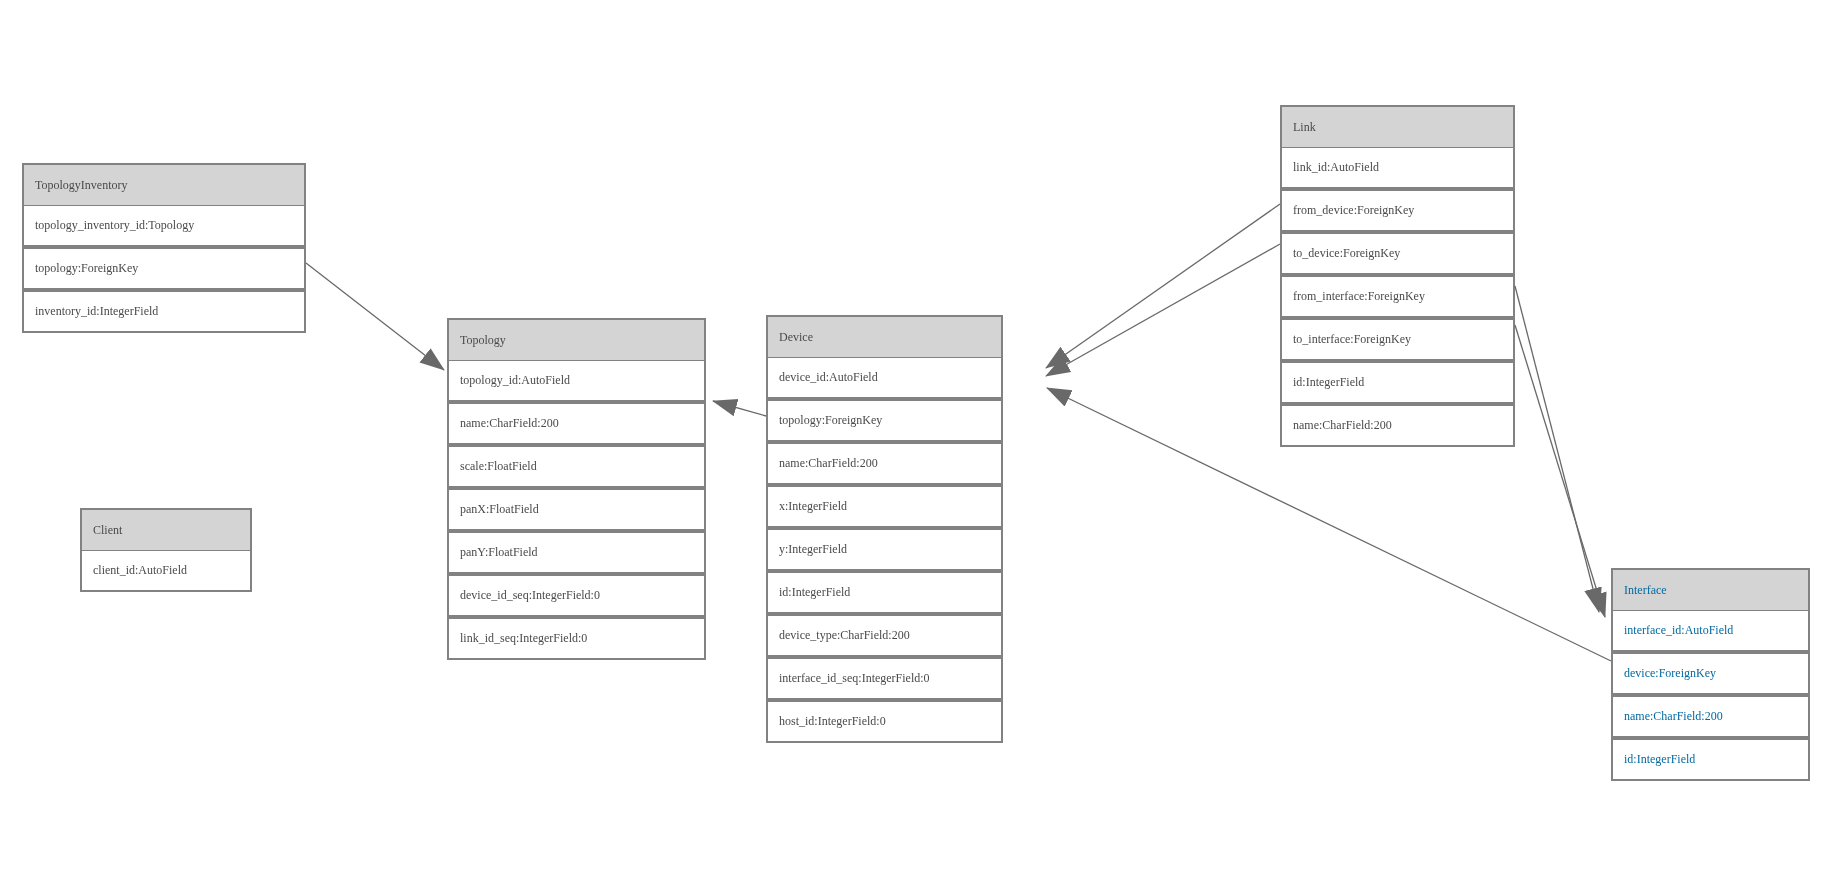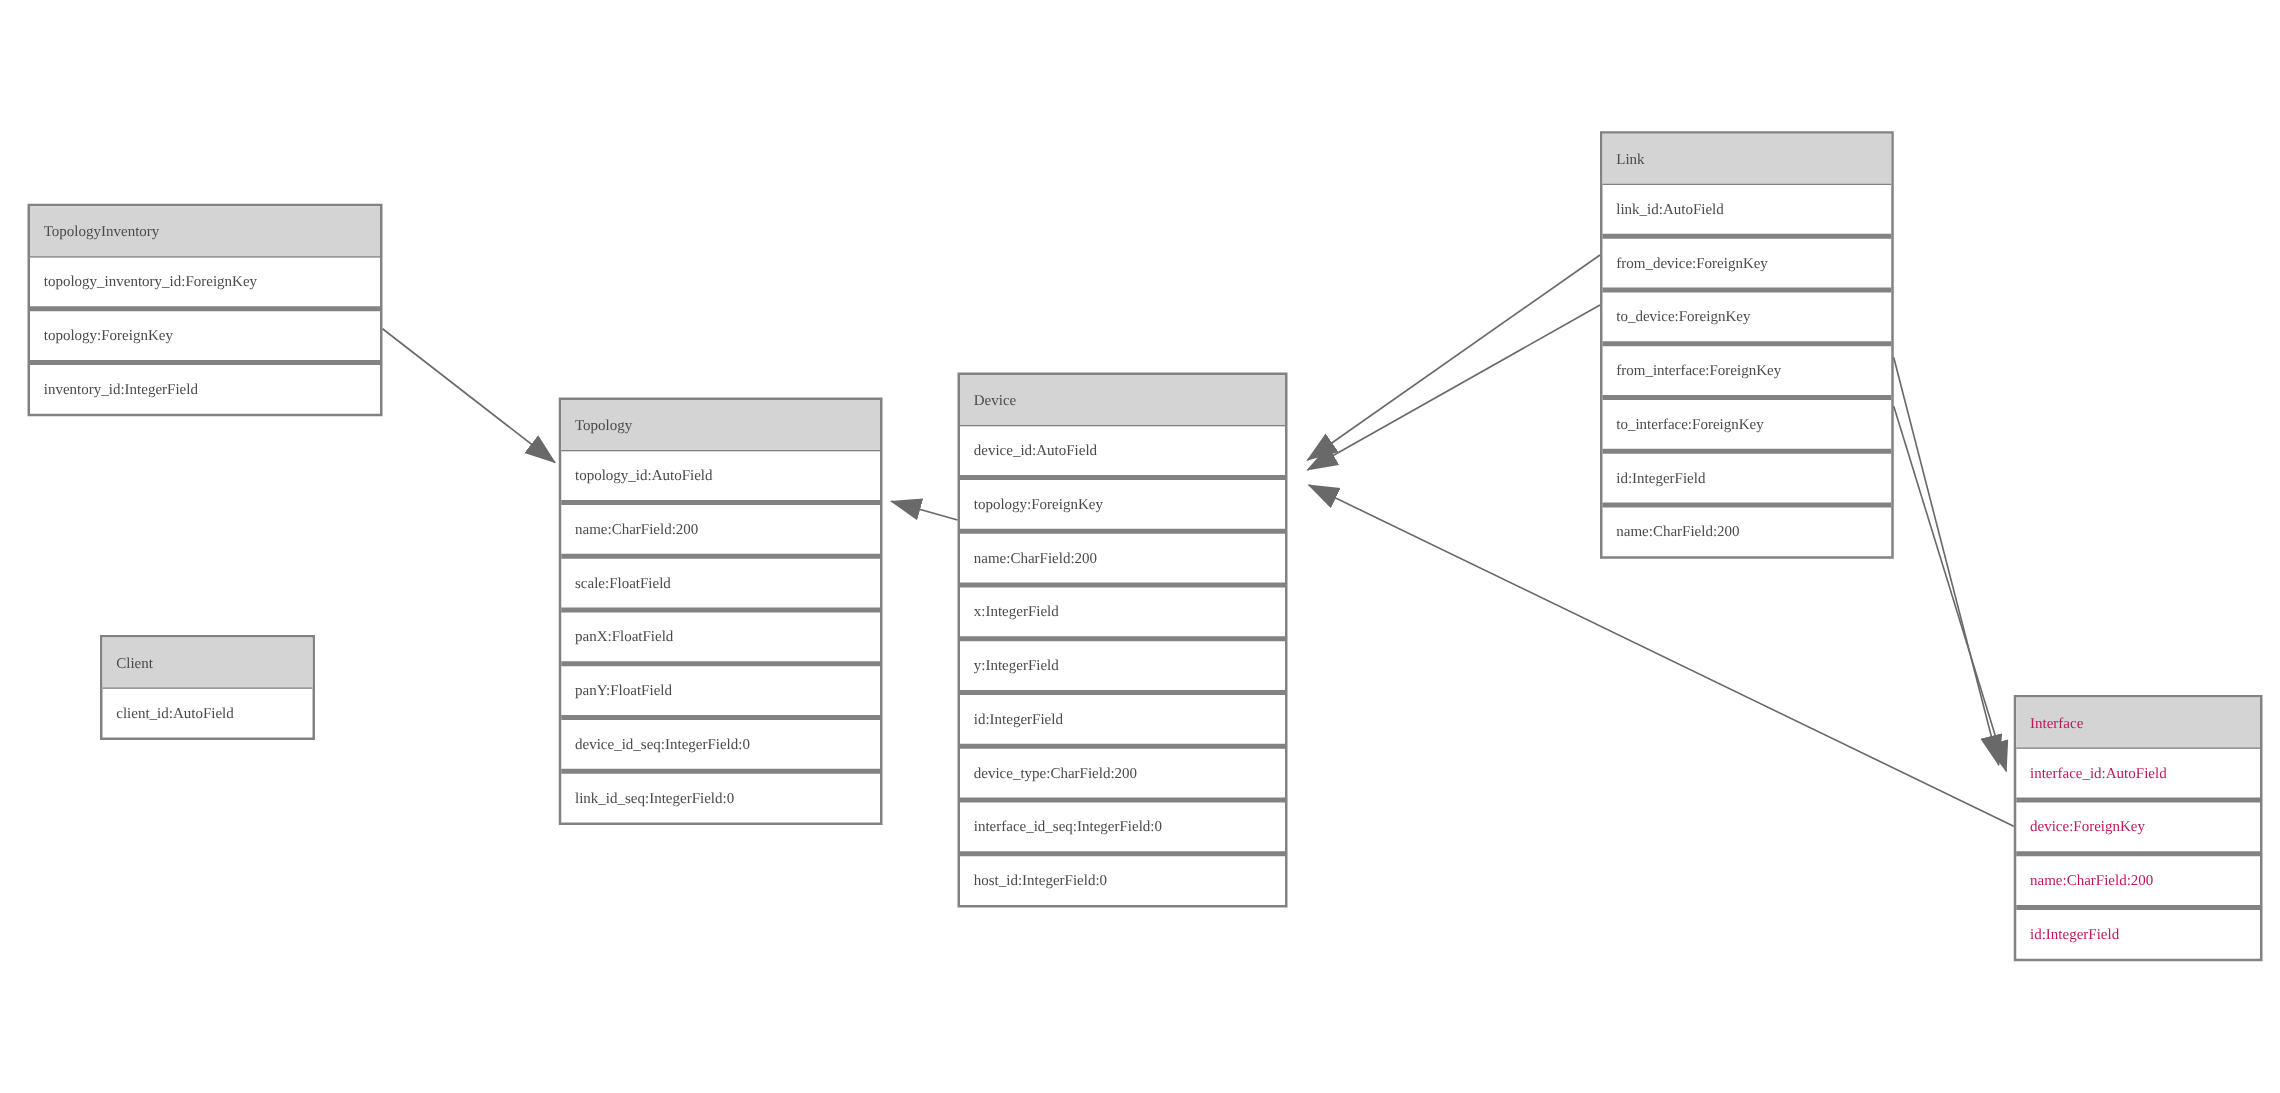--- a/index.html
+++ b/index.html
@@ -67,39 +67,39 @@
         <line x1="766" y1="416" x2="713" y2="401" stroke="#696969" stroke-width="1.3" marker-end="url(#arrow)"></line>
         <line x1="1280" y1="204" x2="1046" y2="368" stroke="#696969" stroke-width="1.3" marker-end="url(#arrow)"></line>
         <line x1="1280" y1="244" x2="1046" y2="376" stroke="#696969" stroke-width="1.3" marker-end="url(#arrow)"></line>
         <line x1="1611" y1="661" x2="1047" y2="388" stroke="#696969" stroke-width="1.3" marker-end="url(#arrow)"></line>
         <line x1="1515" y1="286" x2="1599" y2="612" stroke="#696969" stroke-width="1.3" marker-end="url(#arrow)"></line>
         <line x1="1515" y1="325" x2="1605" y2="617" stroke="#696969" stroke-width="1.3" marker-end="url(#arrow)"></line>
       </g>
   </svg>
 <div class="entity" style="left: 22px; top: 163px; width: 284px; border-color: rgb(130, 130, 130); color: rgb(74, 74, 74);">
       <div class="entity-header" style="background: rgb(212, 212, 212); border-bottom-color: rgb(130, 130, 130);">TopologyInventory</div>
-      <div class="entity-row" style="border-bottom-color: rgb(130, 130, 130);">topology_inventory_id:ForeignKey</div>
+      <div class="entity-row" style="border-bottom-color: rgb(130, 130, 130);">topology_inventory_id:Topology</div>
       <div class="entity-row" style="border-bottom-color: rgb(130, 130, 130);">topology:ForeignKey</div>
       <div class="entity-row" style="border-bottom-color: rgb(130, 130, 130);">inventory_id:IntegerField</div>
     </div>
     <div class="entity" style="left: 80px; top: 508px; width: 172px; border-color: rgb(130, 130, 130); color: rgb(74, 74, 74);">
       <div class="entity-header" style="background: rgb(212, 212, 212); border-bottom-color: rgb(130, 130, 130);">Client</div>
       <div class="entity-row" style="border-bottom-color: rgb(130, 130, 130);">client_id:AutoField</div>
     </div>
     <div class="entity" style="left: 447px; top: 318px; width: 259px; border-color: rgb(130, 130, 130); color: rgb(74, 74, 74);">
       <div class="entity-header" style="background: rgb(212, 212, 212); border-bottom-color: rgb(130, 130, 130);">Topology</div>
       <div class="entity-row" style="border-bottom-color: rgb(130, 130, 130);">topology_id:AutoField</div>
       <div class="entity-row" style="border-bottom-color: rgb(130, 130, 130);">name:CharField:200</div>
       <div class="entity-row" style="border-bottom-color: rgb(130, 130, 130);">scale:FloatField</div>
       <div class="entity-row" style="border-bottom-color: rgb(130, 130, 130);">panX:FloatField</div>
       <div class="entity-row" style="border-bottom-color: rgb(130, 130, 130);">panY:FloatField</div>
       <div class="entity-row" style="border-bottom-color: rgb(130, 130, 130);">device_id_seq:IntegerField:0</div>
       <div class="entity-row" style="border-bottom-color: rgb(130, 130, 130);">link_id_seq:IntegerField:0</div>
     </div>
-    <div class="entity" style="left: 766px; top: 298px; width: 264px; border-color: rgb(130, 130, 130); color: rgb(74, 74, 74);">
+    <div class="entity" style="left: 766px; top: 315px; width: 237px; border-color: rgb(130, 130, 130); color: rgb(74, 74, 74);">
       <div class="entity-header" style="background: rgb(212, 212, 212); border-bottom-color: rgb(130, 130, 130);">Device</div>
       <div class="entity-row" style="border-bottom-color: rgb(130, 130, 130);">device_id:AutoField</div>
       <div class="entity-row" style="border-bottom-color: rgb(130, 130, 130);">topology:ForeignKey</div>
       <div class="entity-row" style="border-bottom-color: rgb(130, 130, 130);">name:CharField:200</div>
       <div class="entity-row" style="border-bottom-color: rgb(130, 130, 130);">x:IntegerField</div>
       <div class="entity-row" style="border-bottom-color: rgb(130, 130, 130);">y:IntegerField</div>
       <div class="entity-row" style="border-bottom-color: rgb(130, 130, 130);">id:IntegerField</div>
       <div class="entity-row" style="border-bottom-color: rgb(130, 130, 130);">device_type:CharField:200</div>
       <div class="entity-row" style="border-bottom-color: rgb(130, 130, 130);">interface_id_seq:IntegerField:0</div>
       <div class="entity-row" style="border-bottom-color: rgb(130, 130, 130);">host_id:IntegerField:0</div>
@@ -107,20 +107,20 @@
     <div class="entity" style="left: 1280px; top: 105px; width: 235px; border-color: rgb(130, 130, 130); color: rgb(74, 74, 74);">
       <div class="entity-header" style="background: rgb(212, 212, 212); border-bottom-color: rgb(130, 130, 130);">Link</div>
       <div class="entity-row" style="border-bottom-color: rgb(130, 130, 130);">link_id:AutoField</div>
       <div class="entity-row" style="border-bottom-color: rgb(130, 130, 130);">from_device:ForeignKey</div>
       <div class="entity-row" style="border-bottom-color: rgb(130, 130, 130);">to_device:ForeignKey</div>
       <div class="entity-row" style="border-bottom-color: rgb(130, 130, 130);">from_interface:ForeignKey</div>
       <div class="entity-row" style="border-bottom-color: rgb(130, 130, 130);">to_interface:ForeignKey</div>
       <div class="entity-row" style="border-bottom-color: rgb(130, 130, 130);">id:IntegerField</div>
       <div class="entity-row" style="border-bottom-color: rgb(130, 130, 130);">name:CharField:200</div>
     </div>
-    <div class="entity" style="left: 1611px; top: 556px; width: 199px; border-color: rgb(130, 130, 130); color: #be185d;">
+    <div class="entity" style="left: 1611px; top: 568px; width: 199px; border-color: rgb(130, 130, 130); color: #0369a1;">
       <div class="entity-header" style="background: rgb(212, 212, 212); border-bottom-color: rgb(130, 130, 130);">Interface</div>
       <div class="entity-row" style="border-bottom-color: rgb(130, 130, 130);">interface_id:AutoField</div>
       <div class="entity-row" style="border-bottom-color: rgb(130, 130, 130);">device:ForeignKey</div>
       <div class="entity-row" style="border-bottom-color: rgb(130, 130, 130);">name:CharField:200</div>
       <div class="entity-row" style="border-bottom-color: rgb(130, 130, 130);">id:IntegerField</div>
     </div>
   </div>
 
 </body></html>

